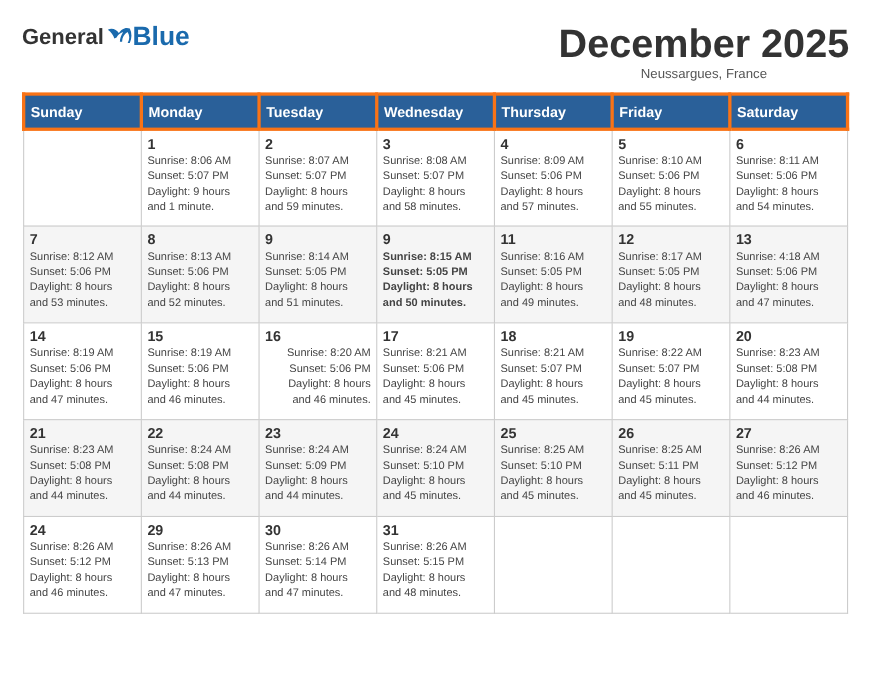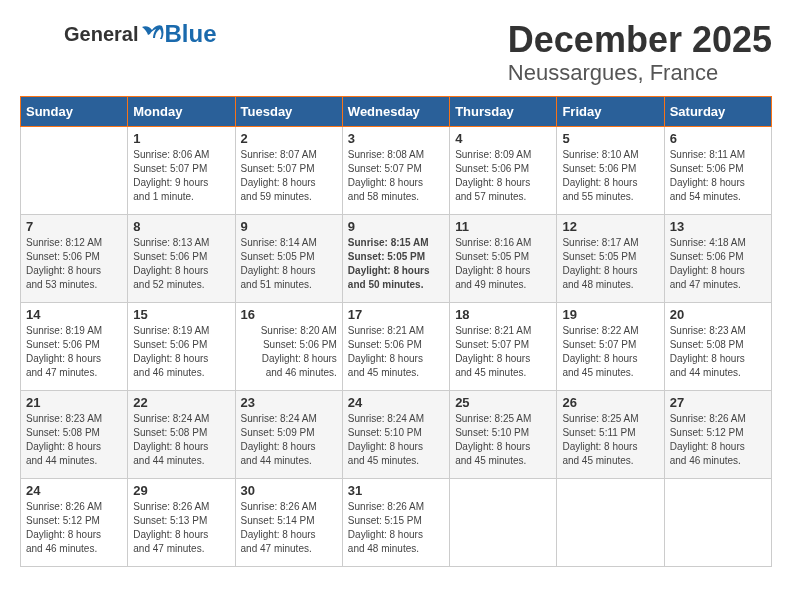--- a/index.html
+++ b/index.html
@@ -13,21 +13,20 @@
     .header {
       display: flex;
       justify-content: space-between;
       align-items: flex-start;
       margin-bottom: 10px;
     }
     .logo {
       display: flex;
       flex-direction: column;
       align-items: center;
-      margin-left: 44px;
     }
     .logo-text {
       display: flex;
       align-items: center;
     }
     .logo-general {
       font-size: 20px;
       font-weight: bold;
       color: #333;
     }
@@ -35,45 +34,45 @@
       font-size: 24px;
       font-weight: bold;
       color: #1a6aad;
     }
     .logo-bird {
       width: 24px;
       height: 20px;
       margin-left: 2px;
     }
     .title-section {
-      text-align: left;
+      text-align: center;
     }
     .month-title {
       font-size: 36px;
       font-weight: bold;
       color: #333;
       line-height: 1.1;
     }
     .location {
-      font-size: 22px;
+      font-size: 12px;
       color: #555;
     }
     .calendar-table {
       width: 100%;
       border-collapse: collapse;
       table-layout: fixed;
     }
     .calendar-table th {
       background-color: #2a6099;
       color: #fff;
       padding: 7px 5px;
       font-size: 13px;
       font-weight: bold;
       text-align: left;
-      border: 1px solid #f97316;
+      border: 3px solid #f97316;
     }
     .calendar-table td {
       border: 1px solid #ccc;
       vertical-align: top;
       padding: 4px 5px;
       font-size: 10.5px;
       color: #333;
       height: 90px;
       background: #fff;
     }

